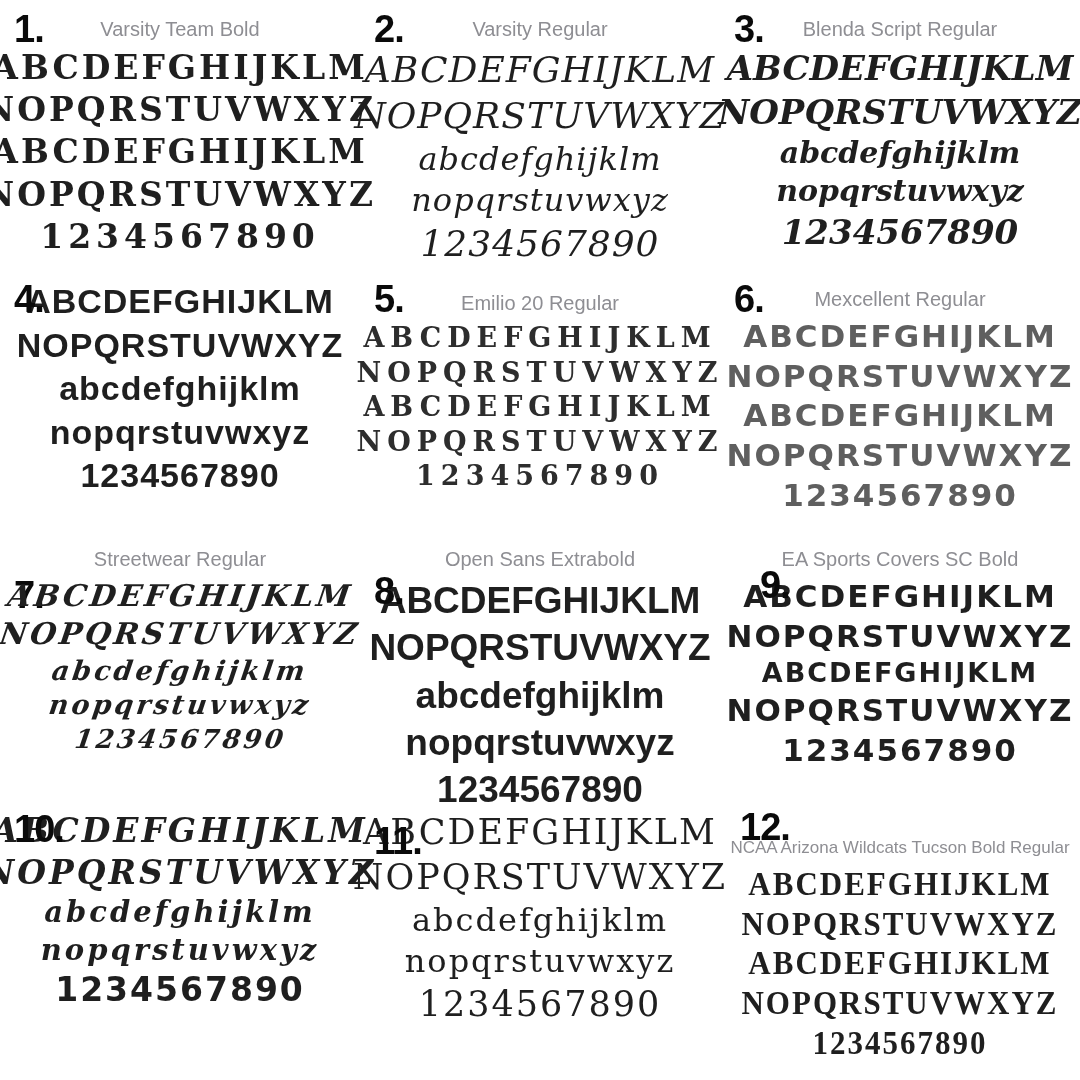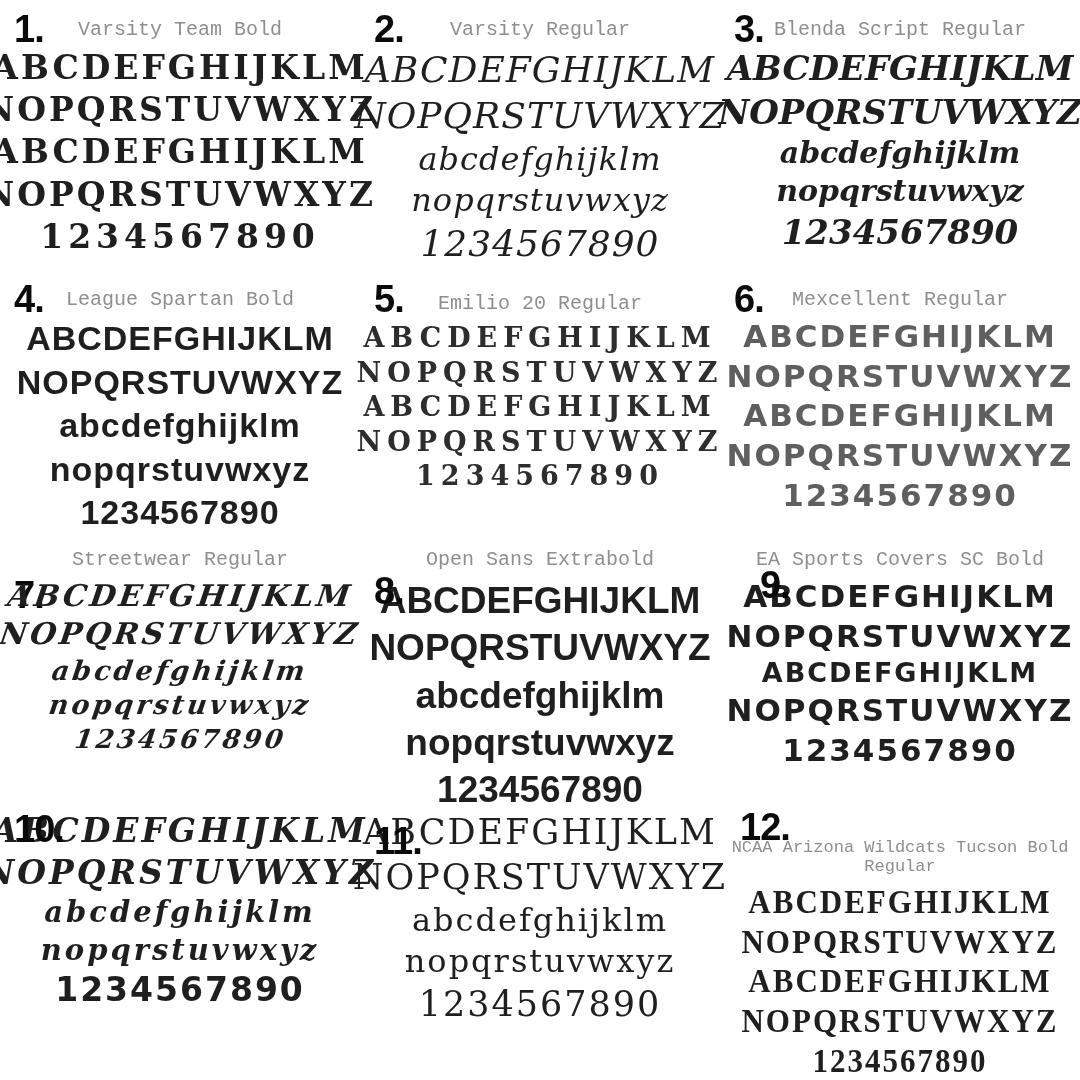--- a/index.html
+++ b/index.html
@@ -14,21 +14,21 @@
     font-family:"Liberation Sans", sans-serif;
     overflow:hidden;
   }
   .cell { position:relative; padding-top:10px; text-align:center; }
   .num {
     position:absolute; top:8px; left:14px;
     font-family:"Liberation Sans", sans-serif;
     font-weight:900; font-size:38px; color:#0a0a0a; letter-spacing:-1px;
   }
   .label {
-    font-family:Liberation Mono, monospace;
+    font-family:Liberation Sans, sans-serif;
     font-size:20px; color:#8e8e93; margin:8px 0 6px 0;
   }
   .lines { display:flex; flex-direction:column; align-items:center; }
   .line { white-space:nowrap; color:#1f1f1f; line-height:1.28; }
 
   
   .f1 .line { font-family:"DejaVu Serif", serif; font-weight:900; font-size:33px; letter-spacing:3px; }
   .f1 .line:last-child { letter-spacing:5px; }
 
   
@@ -115,21 +115,20 @@
       <div class="line">ABCDEFGHIJKLM</div>
       <div class="line">NOPQRSTUVWXYZ</div>
       <div class="line">abcdefghijklm</div>
       <div class="line">nopqrstuvwxyz</div>
       <div class="line">1234567890</div>
     </div>
   </div>
 
   <div class="cell f4">
     <div class="num">4.</div>
-    <div class="label">League Spartan Bold</div>
     <div class="lines">
       <div class="line">ABCDEFGHIJKLM</div>
       <div class="line">NOPQRSTUVWXYZ</div>
       <div class="line">abcdefghijklm</div>
       <div class="line">nopqrstuvwxyz</div>
       <div class="line">1234567890</div>
     </div>
   </div>
 
   <div class="cell f5">

